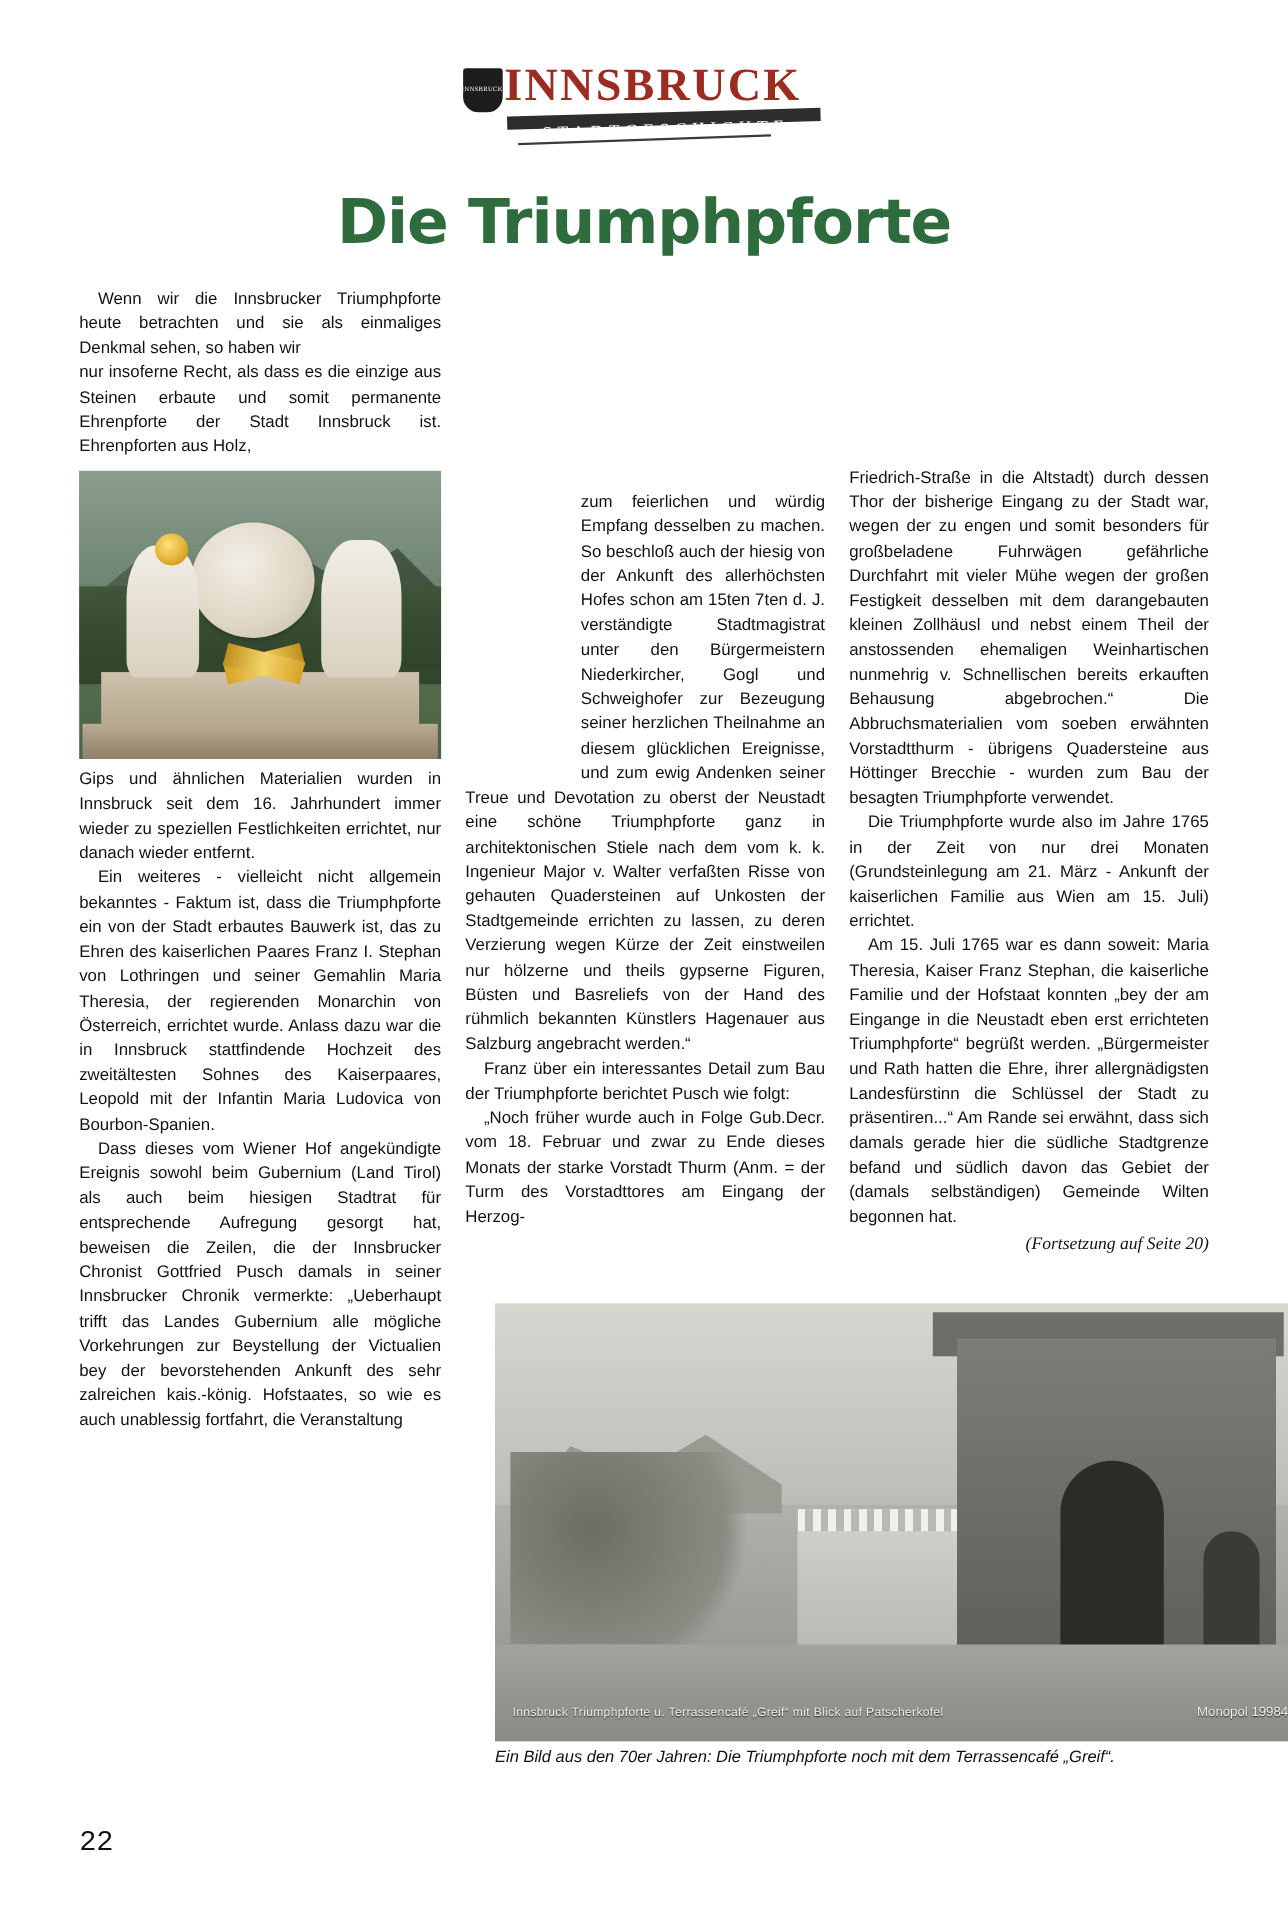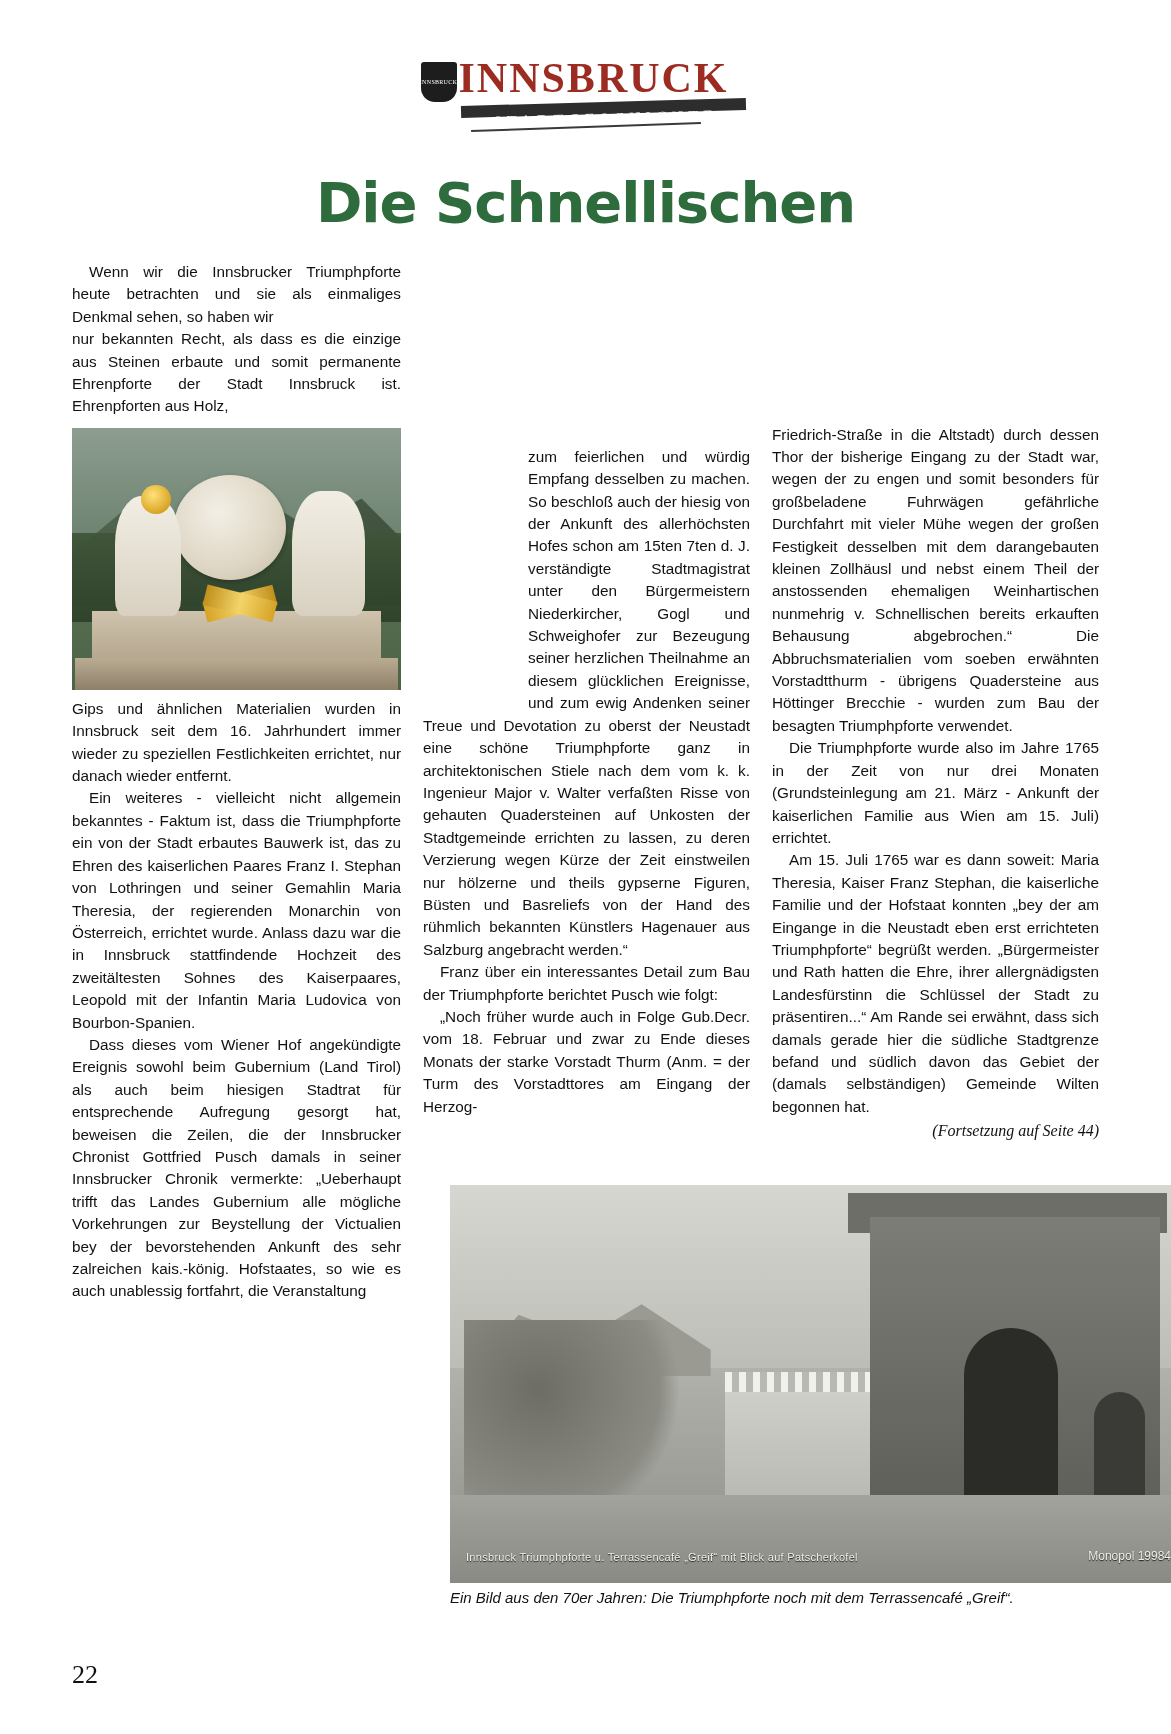--- a/index.html
+++ b/index.html
@@ -298,21 +298,21 @@
     position: absolute;
     left: 72px;
     right: 72px;
     bottom: 42px;
     height: 46px;
   }
   .folio {
     position: absolute;
     left: 0;
     bottom: 2px;
-    font-family: Liberation Serif, serif;
+    font-family: Liberation Mono, monospace;
     font-size: 26px;
   }
   .footer-center {
     position: absolute;
     left: 50%;
     transform: translateX(-50%);
     bottom: 0;
     display: flex;
     align-items: center;
     gap: 16px;
@@ -350,29 +350,29 @@
       <div class="crest">
         <span>INNSBRUCK</span>
       </div>
       <div class="masthead-title">INNSBRUCK</div>
       <div class="masthead-rule"></div>
       <div class="masthead-sub">STADTGESCHICHTE</div>
       <div class="masthead-scratch"></div>
     </div>
   </div>
 
-  <h1 class="headline">Die Schnellischen</h1>
+  <h1 class="headline">Die Triumphpforte</h1>
 
   <div class="columns">
 
     <div class="col">
       <p>Wenn wir die Innsbrucker Triumphpforte heute betrachten und sie als einmaliges Denkmal sehen, so haben wir</p>
 
 
-      <p class="noindent">nur bekannten Recht, als dass es die einzige aus Steinen erbaute und somit permanente Ehrenpforte der Stadt Innsbruck ist. Ehrenpforten aus Holz,</p>
+      <p class="noindent">nur insoferne Recht, als dass es die einzige aus Steinen erbaute und somit permanente Ehrenpforte der Stadt Innsbruck ist. Ehrenpforten aus Holz,</p>
 
       <div class="photo-color">
         <div class="pc-sky"></div>
         <div class="pc-mount"></div>
         <div class="pc-trees"></div>
         <div class="pc-plinth"></div>
         <div class="pc-plinth2"></div>
         <div class="pc-medal"></div>
         <div class="pc-fig left"></div>
         <div class="pc-fig right"></div>
@@ -390,21 +390,21 @@
       <div class="wrapbox"></div>
       <p class="noindent">zum feierlichen und würdig Empfang desselben zu machen. So beschloß auch der hiesig von der Ankunft des allerhöchsten Hofes schon am 15ten 7ten d. J. verständigte Stadtmagistrat unter den Bürgermeistern Niederkircher, Gogl und Schweighofer zur Bezeugung seiner herzlichen Theilnahme an diesem glücklichen Ereignisse, und zum ewig Andenken seiner Treue und Devotation zu oberst der Neustadt eine schöne Triumphpforte ganz in architektonischen Stiele nach dem vom k. k. Ingenieur Major v. Walter verfaßten Risse von gehauten Quadersteinen auf Unkosten der Stadtgemeinde errichten zu lassen, zu deren Verzierung wegen Kürze der Zeit einstweilen nur hölzerne und theils gypserne Figuren, Büsten und Basreliefs von der Hand des rühmlich bekannten Künstlers Hagenauer aus Salzburg angebracht werden.“</p>
       <p>Franz über ein interessantes Detail zum Bau der Triumphpforte berichtet Pusch wie folgt:</p>
       <p>„Noch früher wurde auch in Folge Gub.Decr. vom 18. Februar und zwar zu Ende dieses Monats der starke Vorstadt Thurm (Anm. = der Turm des Vorstadttores am Eingang der Herzog-</p>
     </div>
 
     <div class="col">
       <p class="noindent">Friedrich-Straße in die Altstadt) durch dessen Thor der bisherige Eingang zu der Stadt war, wegen der zu engen und somit besonders für großbeladene Fuhrwägen gefährliche Durchfahrt mit vieler Mühe wegen der großen Festigkeit desselben mit dem darangebauten kleinen Zollhäusl und nebst einem Theil der anstossenden ehemaligen Weinhartischen nunmehrig v. Schnellischen bereits erkauften Behausung abgebrochen.“ Die Abbruchsmaterialien vom soeben erwähnten Vorstadtthurm - übrigens Quadersteine aus Höttinger Brecchie - wurden zum Bau der besagten Triumphpforte verwendet.</p>
       <p>Die Triumphpforte wurde also im Jahre 1765 in der Zeit von nur drei Monaten (Grundsteinlegung am 21. März - Ankunft der kaiserlichen Familie aus Wien am 15. Juli) errichtet.</p>
       <p>Am 15. Juli 1765 war es dann soweit: Maria Theresia, Kaiser Franz Stephan, die kaiserliche Familie und der Hofstaat konnten „bey der am Eingange in die Neustadt eben erst errichteten Triumphpforte“ begrüßt werden. „Bürgermeister und Rath hatten die Ehre, ihrer allergnädigsten Landesfürstinn die Schlüssel der Stadt zu präsentiren...“ Am Rande sei erwähnt, dass sich damals gerade hier die südliche Stadtgrenze befand und südlich davon das Gebiet der (damals selbständigen) Gemeinde Wilten begonnen hat.</p>
-      <div class="cont-note">(Fortsetzung auf Seite 44)</div>
+      <div class="cont-note">(Fortsetzung auf Seite 20)</div>
     </div>
   </div>
 
   <div class="bottom-wide">
     <div class="photo-bw">
       <div class="bw-sky"></div>
       <div class="bw-hill"></div>
       <div class="bw-trees"></div>
       <div class="bw-building"></div>
       <div class="bw-awning"></div>

